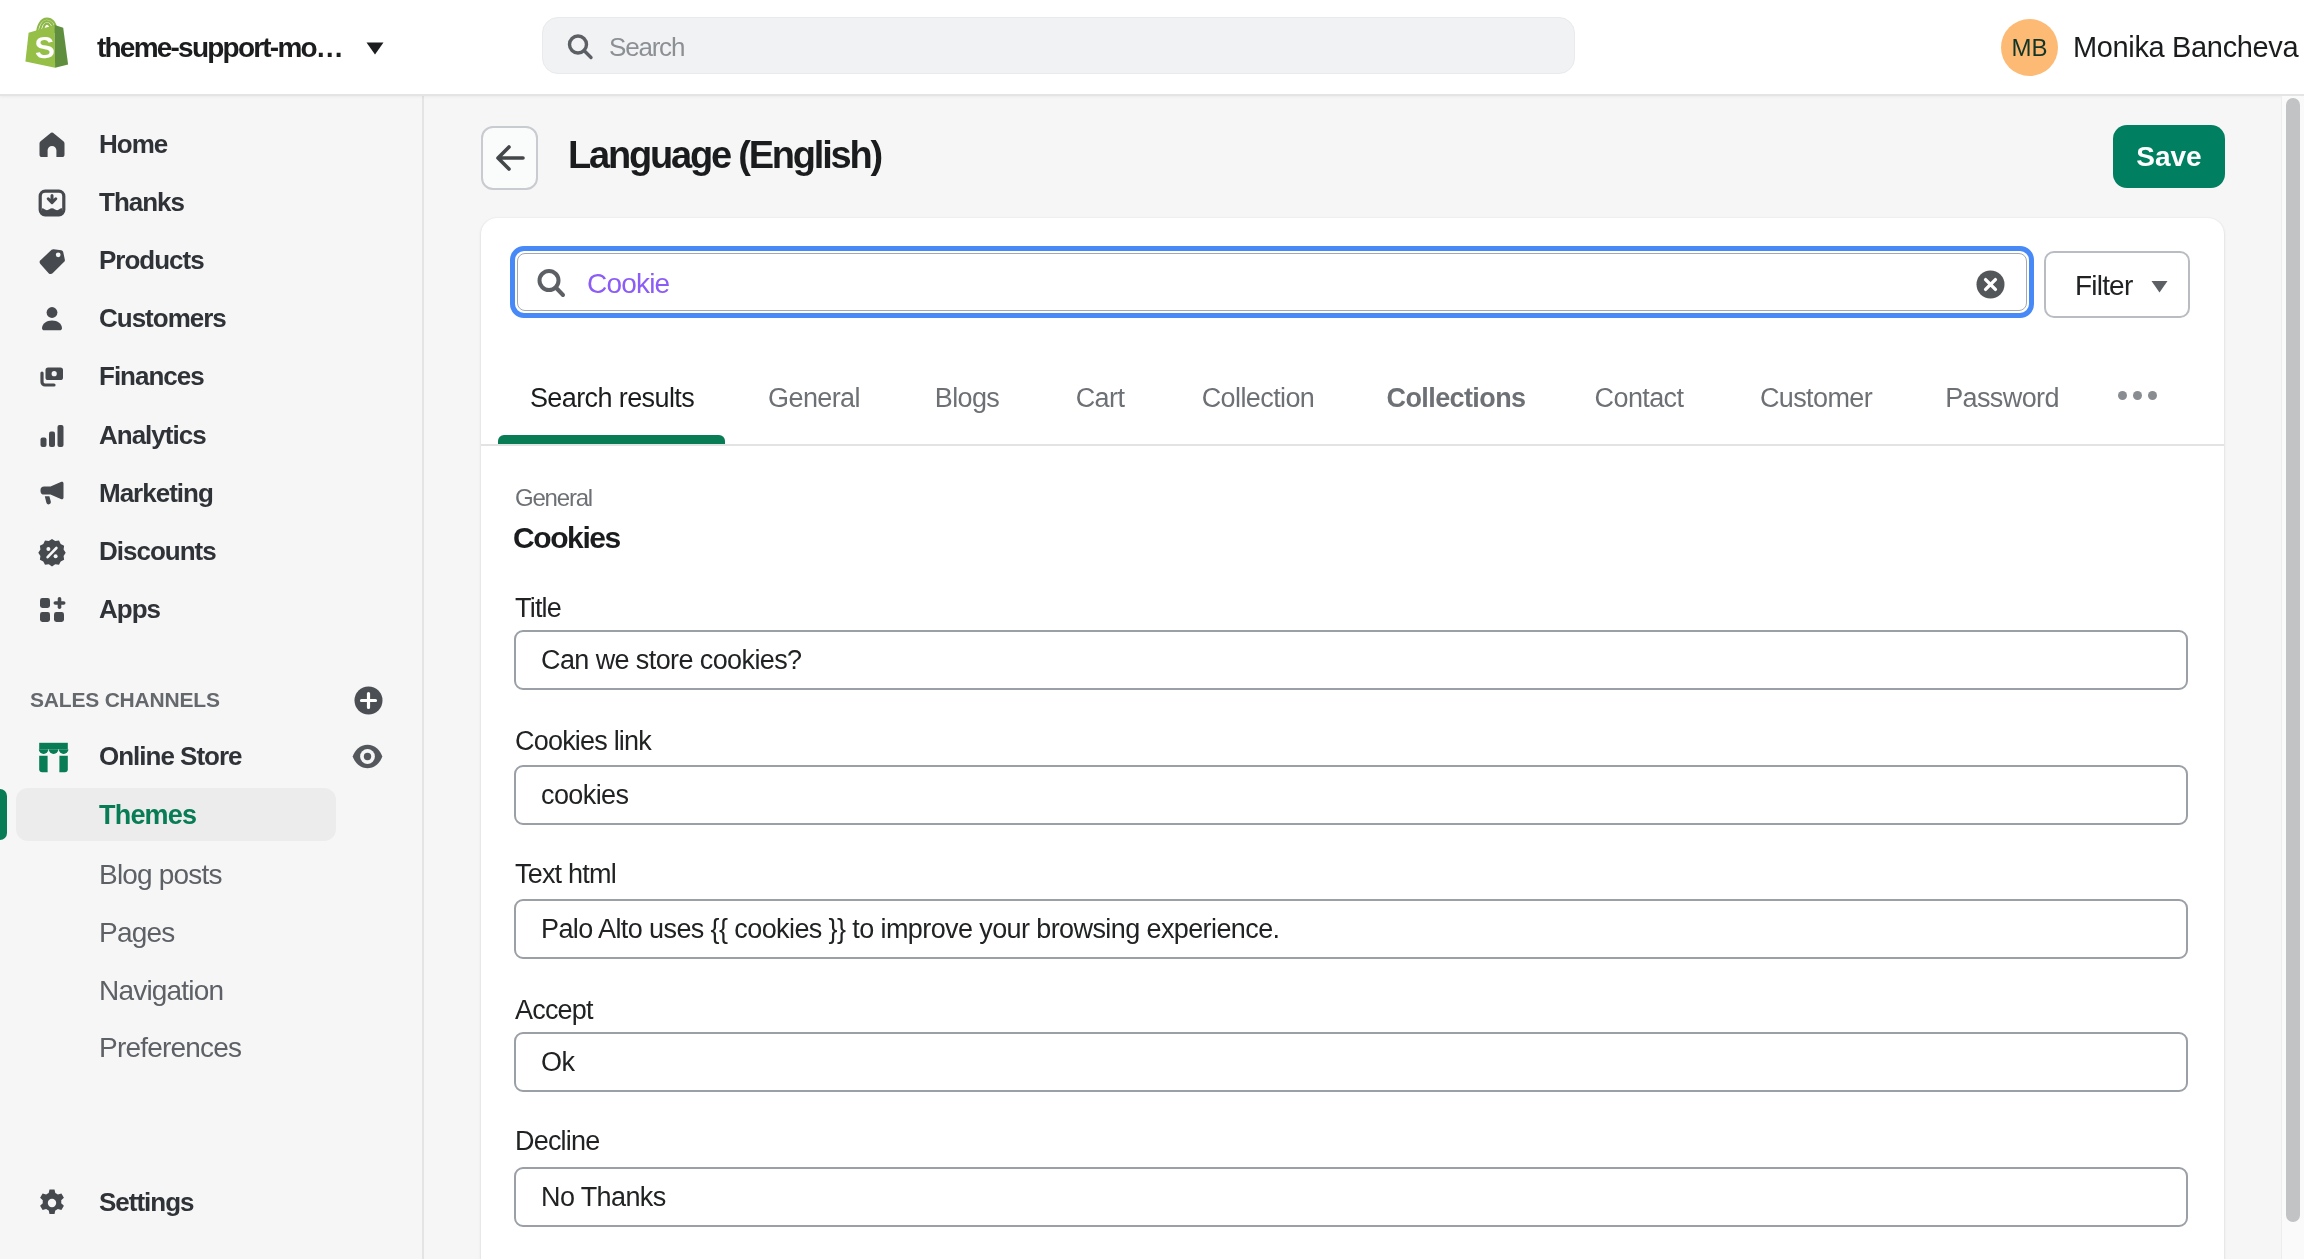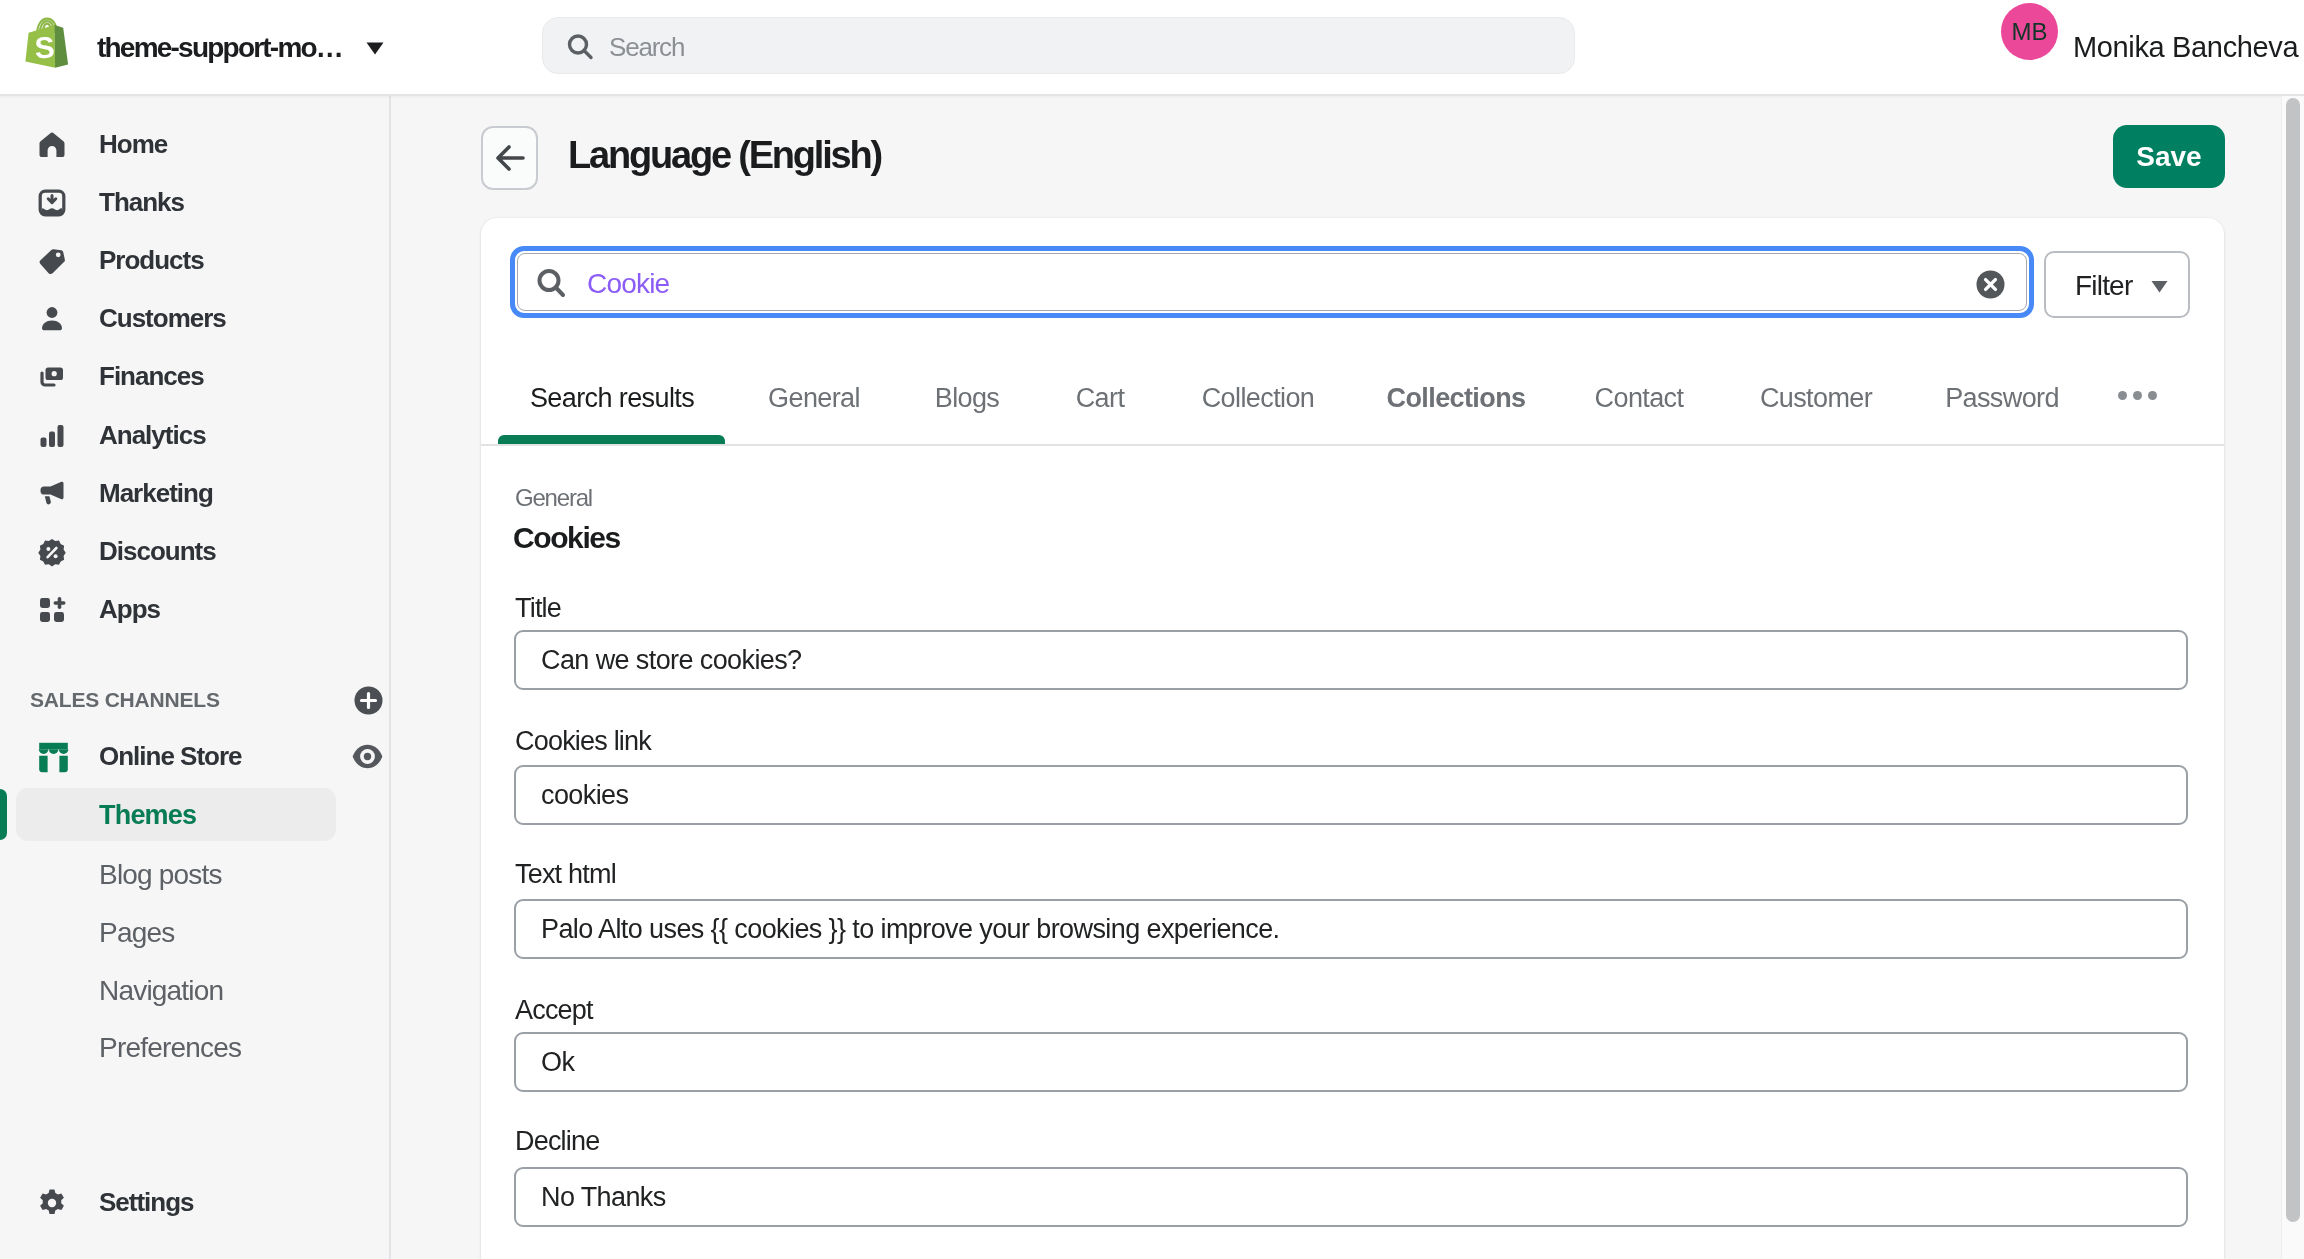--- a/index.html
+++ b/index.html
@@ -6,25 +6,25 @@
 html,body { width:2304px; height:1259px; overflow:hidden; }
 body { font-family:"Liberation Sans", sans-serif; background:#f6f6f7; position:relative; color:#1a1c1d; }
 .abs { position:absolute; }
 
 
 #topbar { position:absolute; left:0; top:0; width:2304px; height:96px; background:#fff; border-bottom:2px solid #e3e4e6; box-shadow:0 1px 3px rgba(0,0,0,0.05); z-index:50; }
 #storename { position:absolute; left:97px; top:32px; font-size:28px; font-weight:700; letter-spacing:-1.78px; color:#1b1d1f; }
 #topcaret { position:absolute; left:365px; top:41px; }
 #topsearch { position:absolute; left:542px; top:17px; width:1033px; height:57px; background:#f1f2f3; border:1px solid #e9eaeb; border-radius:16px; }
 #topsearch .txt { position:absolute; left:66px; top:14px; font-size:26px; letter-spacing:-1.2px; color:#8c9094; }
-#avatar { position:absolute; left:2001px; top:3px; width:57px; height:57px; border-radius:50%; background:#ec4899; display:flex; align-items:center; justify-content:center; font-size:24px; font-weight:500; color:#123527; }
+#avatar { position:absolute; left:2001px; top:19px; width:57px; height:57px; border-radius:50%; background:#fdba74; display:flex; align-items:center; justify-content:center; font-size:24px; font-weight:500; color:#123527; }
 #username { position:absolute; left:2073px; top:31px; font-size:29px; font-weight:500; letter-spacing:-0.35px; color:#1a1c1d; }
 
 
-#sidebar { position:absolute; left:0; top:96px; width:391px; height:1163px; background:#f6f6f7; border-right:2px solid #e3e4e6; z-index:20; }
+#sidebar { position:absolute; left:0; top:96px; width:424px; height:1163px; background:#f6f6f7; border-right:2px solid #e3e4e6; z-index:20; }
 .navitem { position:absolute; left:99px; font-size:26px; line-height:34px; font-weight:700; letter-spacing:-1px; color:#2f3337; white-space:nowrap; }
 .navicon { position:absolute; left:35px; width:34px; height:34px; }
 .subitem { position:absolute; left:99px; font-size:28px; line-height:33px; font-weight:400; letter-spacing:-0.8px; color:#5d6165; white-space:nowrap; }
 #saleshead { position:absolute; left:30px; top:592px; font-size:21px; font-weight:700; letter-spacing:-0.2px; color:#65696d; }
 #themesrow { position:absolute; left:16px; top:692px; width:320px; height:53px; background:#ececed; border-radius:12px; }
 #themesbar { position:absolute; left:0px; top:693px; width:7px; height:51px; background:#077c55; border-radius:0 7px 7px 0; }
 
 
 #backbtn { position:absolute; left:481px; top:126px; width:57px; height:64px; border:2px solid #c8cbcf; border-radius:12px; background:#fafbfb; display:flex; align-items:center; justify-content:center; }
 #pagetitle { position:absolute; left:568px; top:134px; font-size:38px; font-weight:700; letter-spacing:-2.2px; color:#1a1c1d; }

